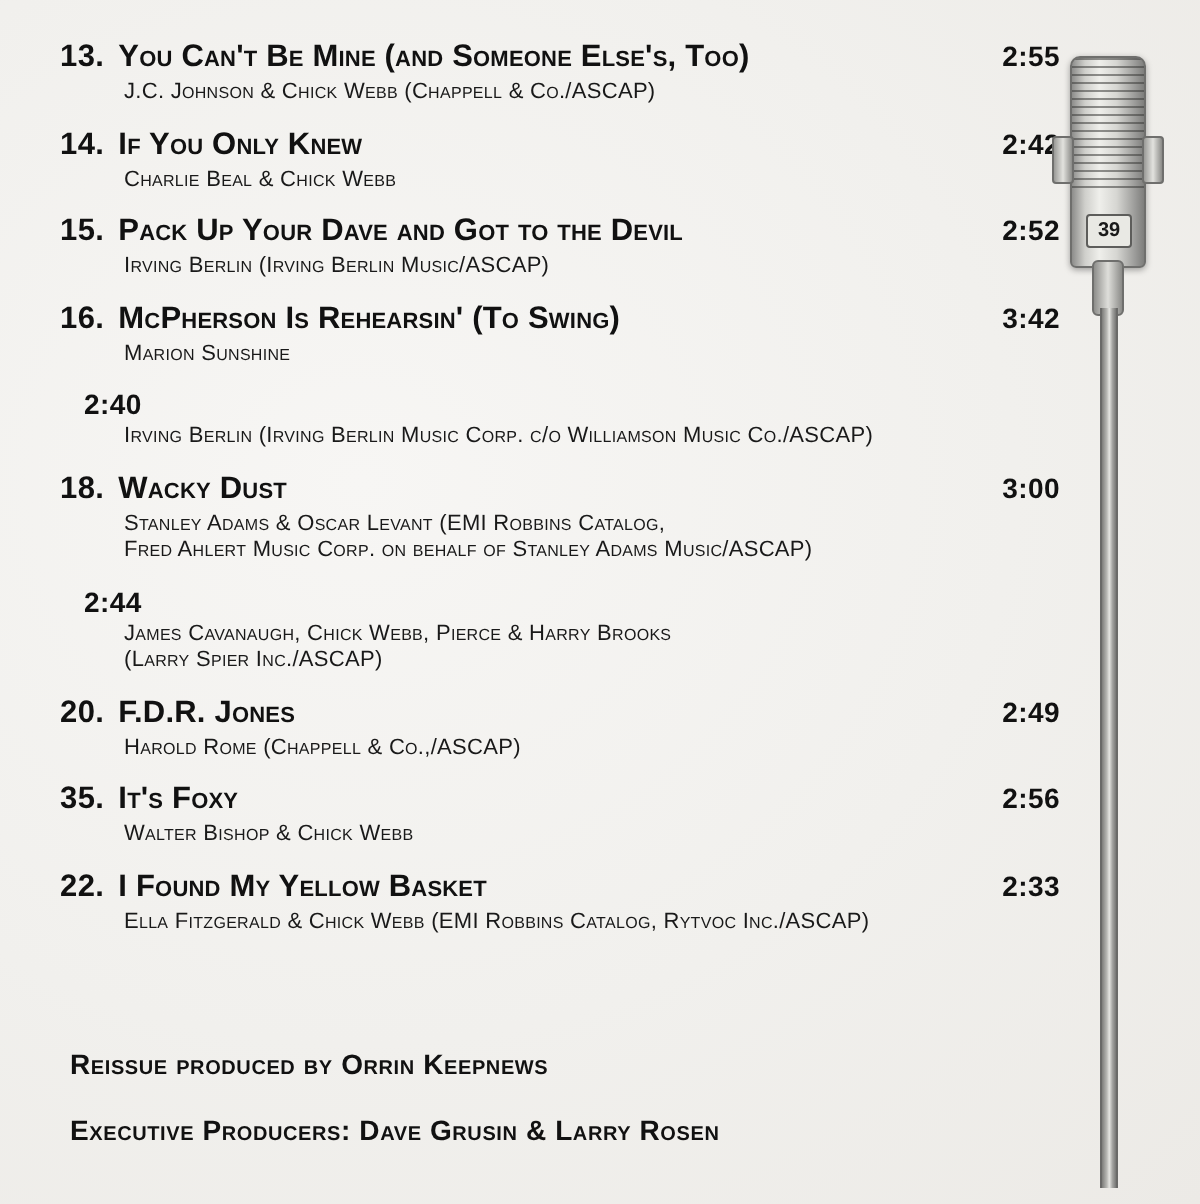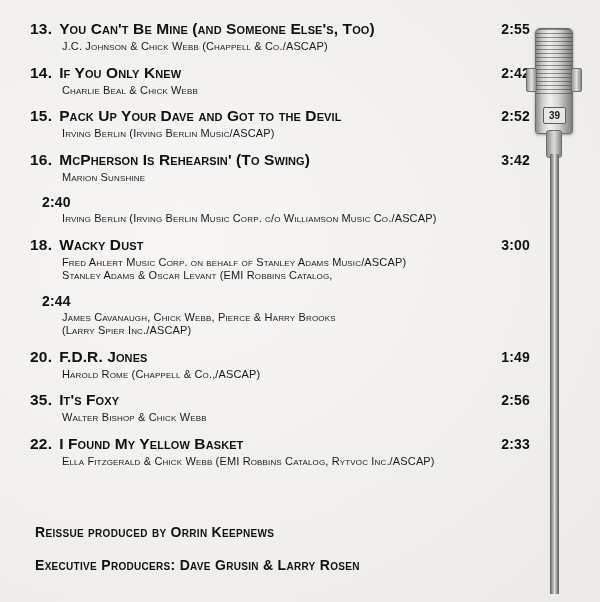--- a/index.html
+++ b/index.html
@@ -255,42 +255,42 @@
 
   <div class="track">
     <div class="track-head">
       <div class="track-title-wrap">
         <span class="track-num">18.</span>
         <span class="track-title">Wacky Dust</span>
       </div>
       <span class="track-time">3:00</span>
     </div>
     <div class="credit">
+      <div class="credit-line">Stanley Adams &amp; Oscar Levant (EMI Robbins Catalog,</div>
       <div class="credit-line">Fred Ahlert Music Corp. on behalf of Stanley Adams Music/ASCAP)</div>
-      <div class="credit-line">Stanley Adams &amp; Oscar Levant (EMI Robbins Catalog,</div>
     </div>
   </div>
 
   <div class="track">
     <div class="track-head">
       <span class="track-time">2:44</span>
     </div>
     <div class="credit">
       <div class="credit-line">James Cavanaugh, Chick Webb, Pierce &amp; Harry Brooks</div>
       <div class="credit-line">(Larry Spier Inc./ASCAP)</div>
     </div>
   </div>
 
   <div class="track">
     <div class="track-head">
       <div class="track-title-wrap">
         <span class="track-num">20.</span>
         <span class="track-title">F.D.R. Jones</span>
       </div>
-      <span class="track-time">1:49</span>
+      <span class="track-time">2:49</span>
     </div>
     <div class="credit">
       <div class="credit-line">Harold Rome (Chappell &amp; Co.,/ASCAP)</div>
     </div>
   </div>
 
   <div class="track">
     <div class="track-head">
       <div class="track-title-wrap">
         <span class="track-num">35.</span>

